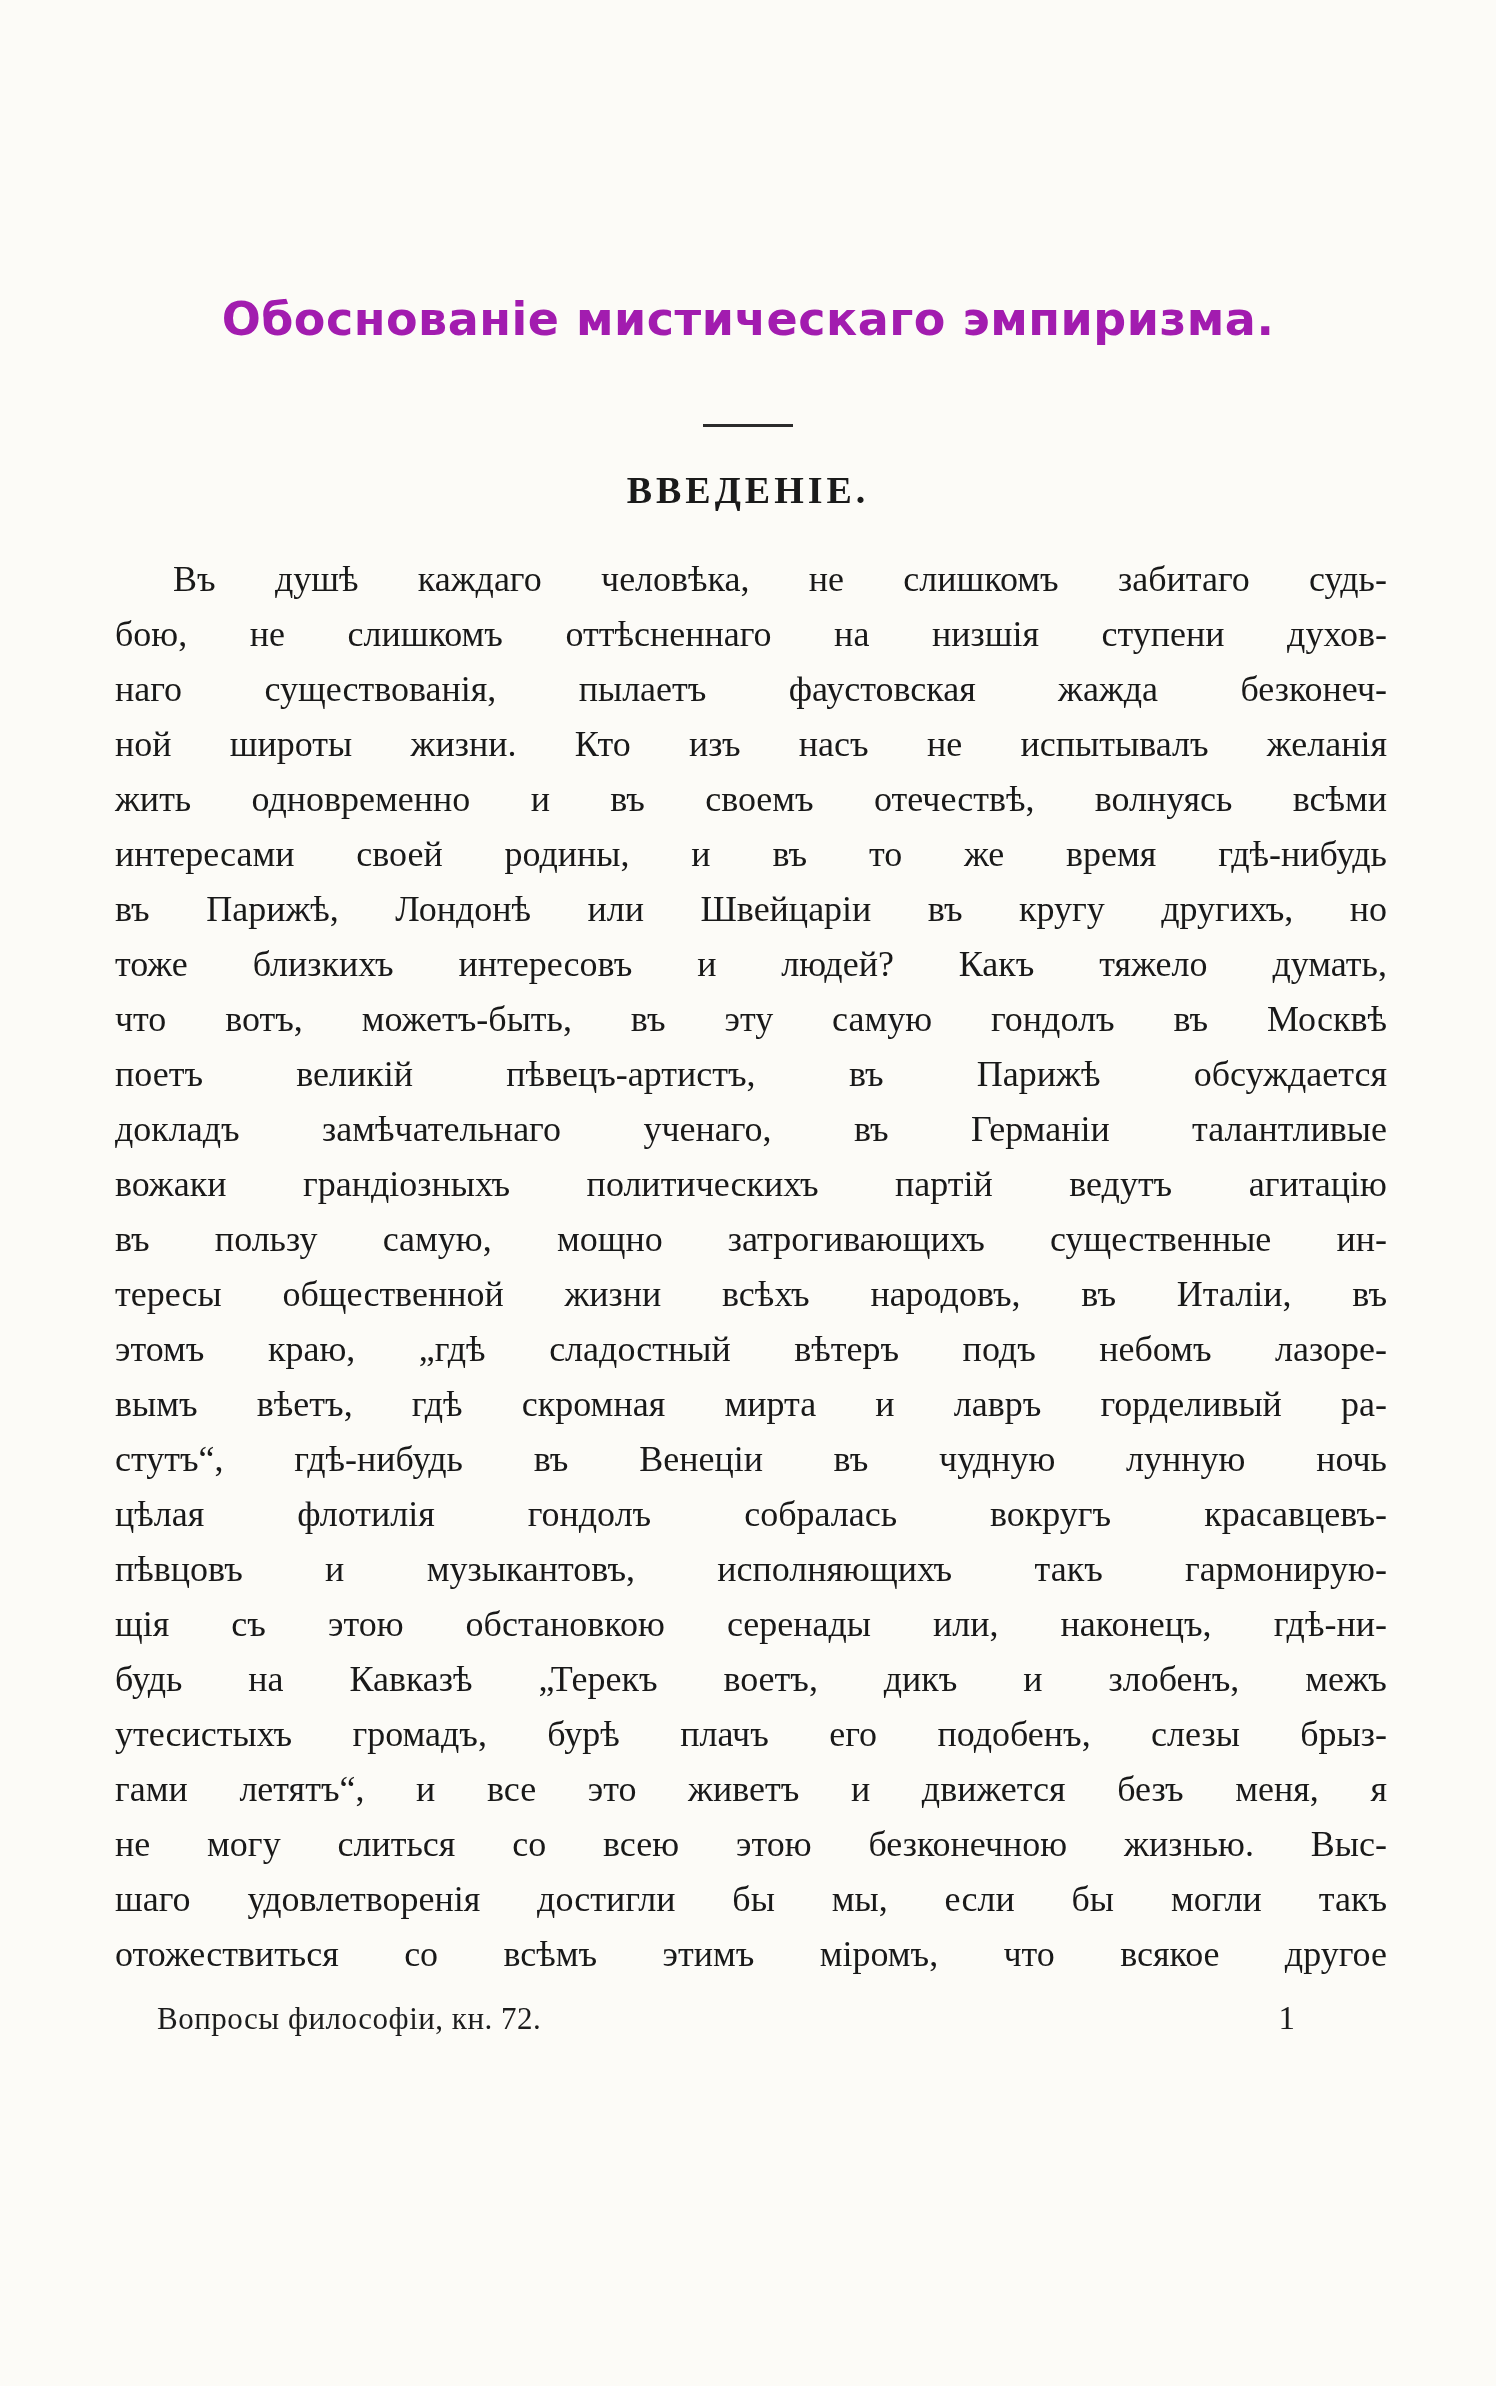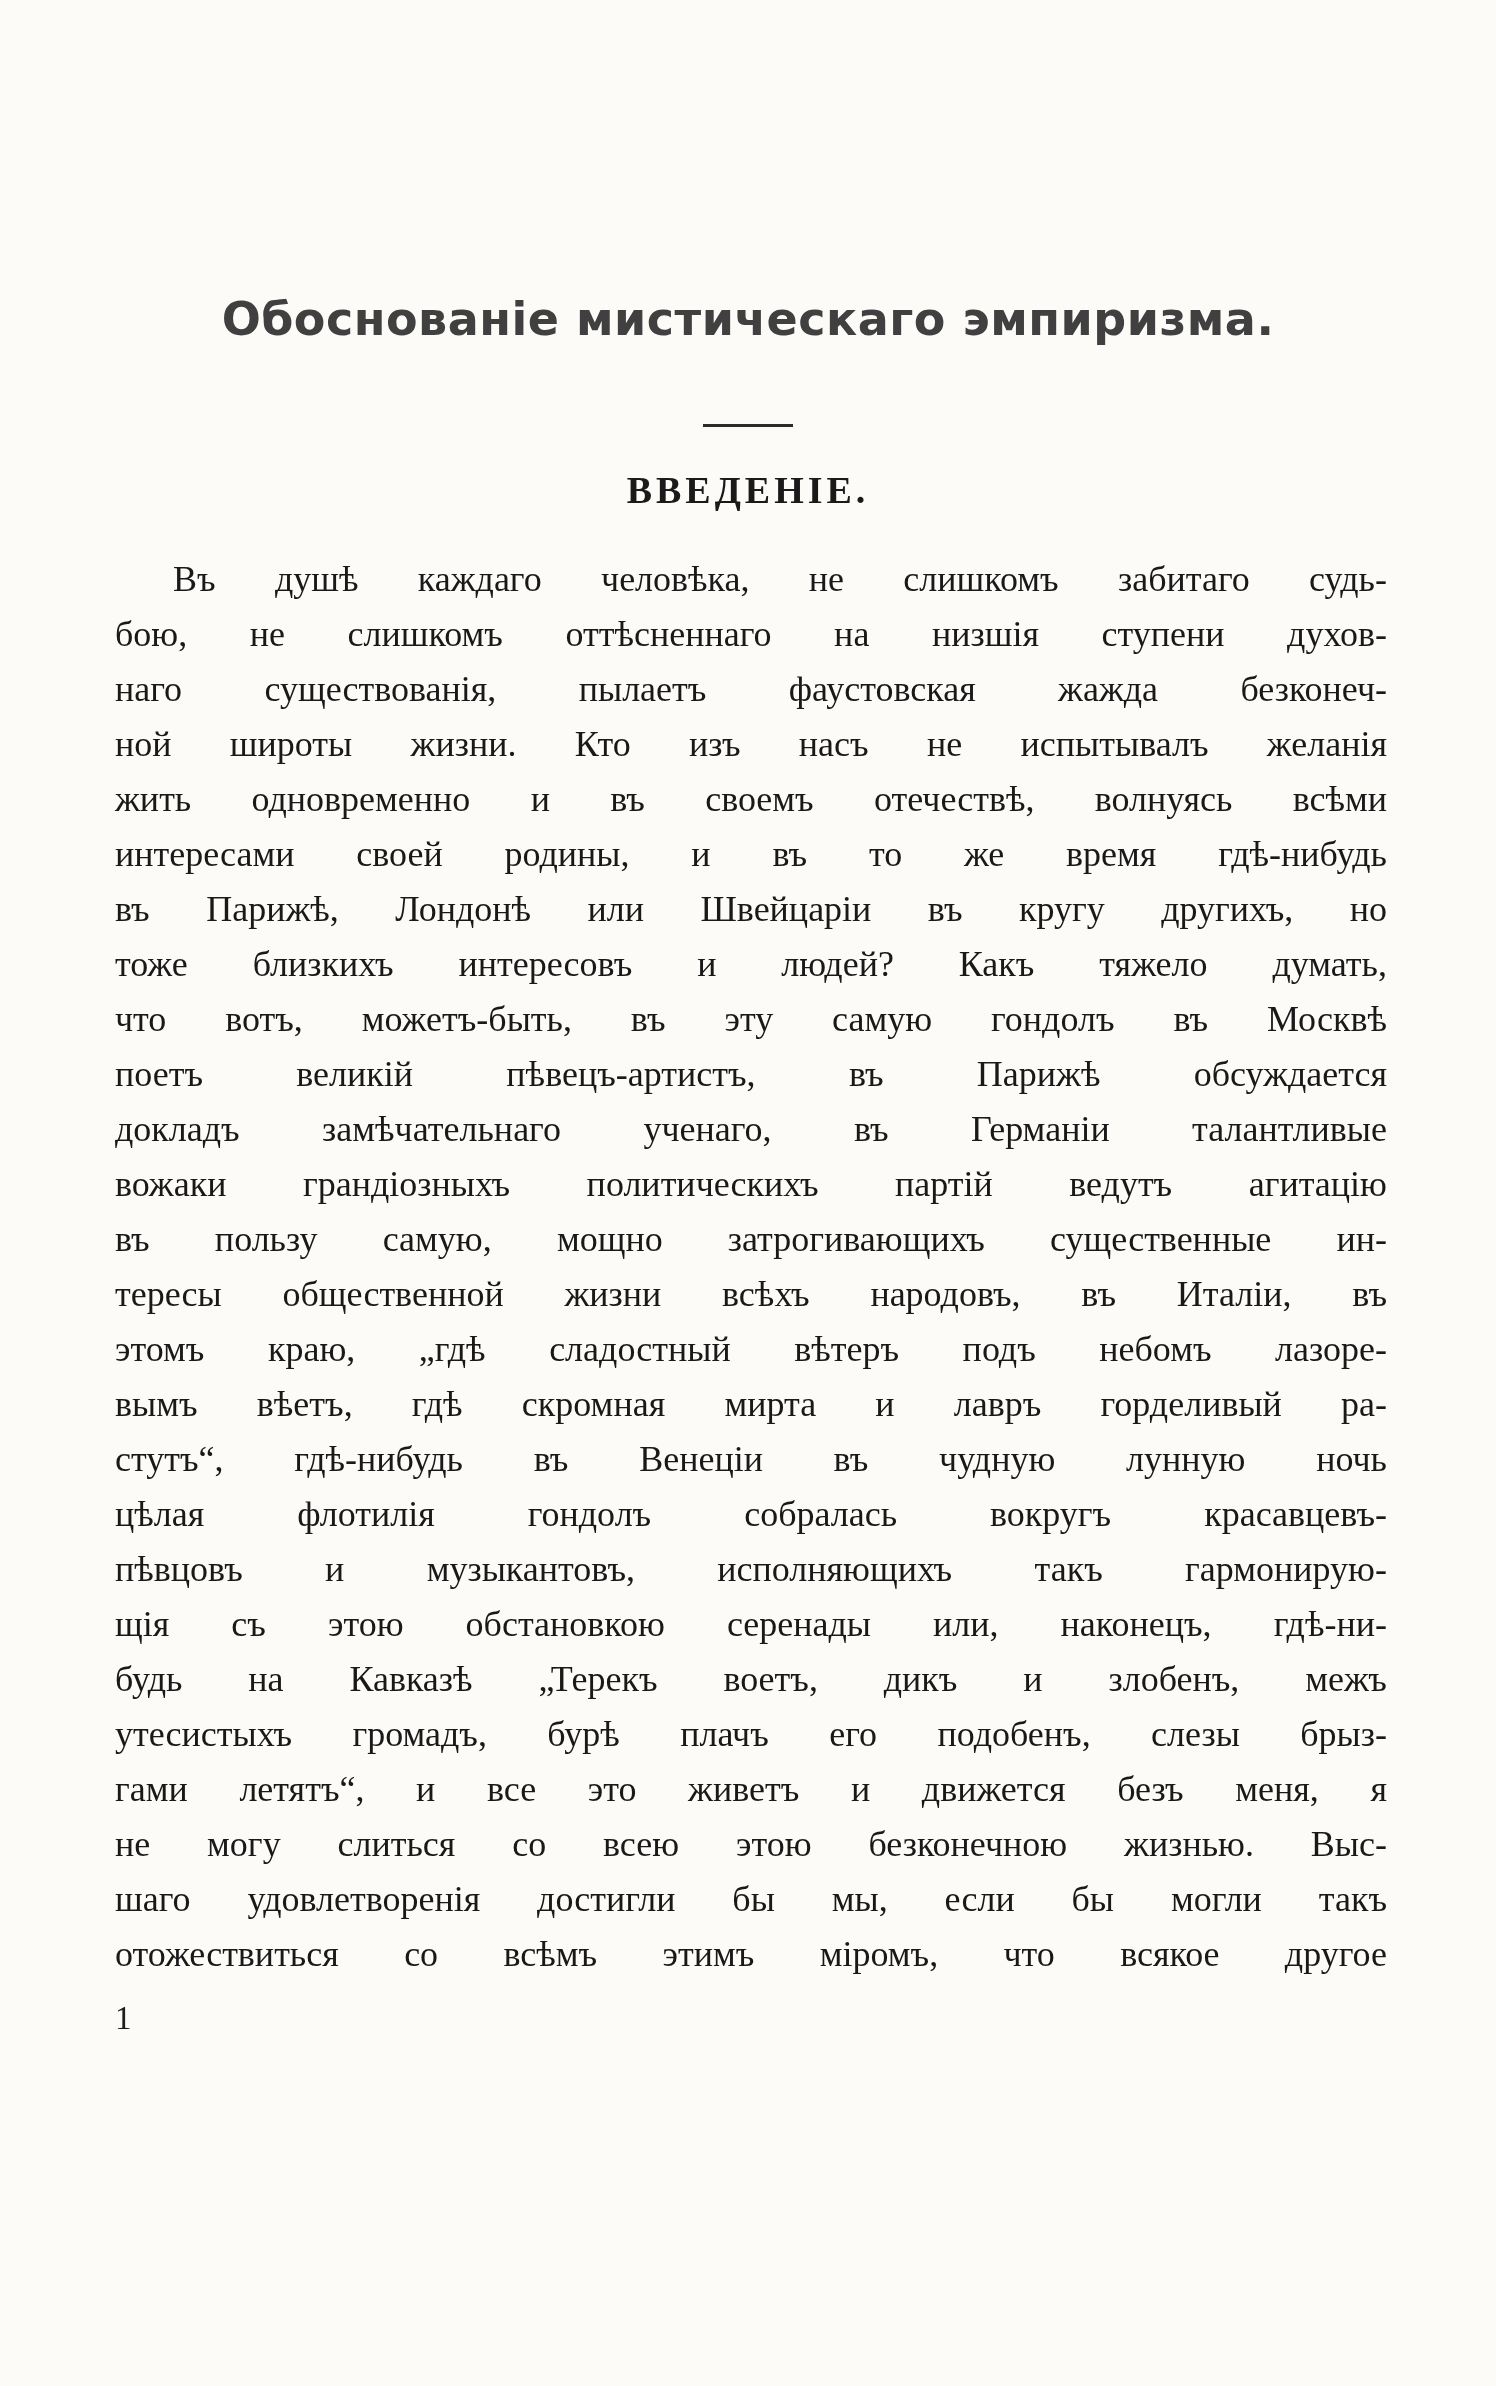--- a/index.html
+++ b/index.html
@@ -17,21 +17,21 @@
   .title {
     position: absolute;
     top: 292px;
     left: 113px;
     width: 1270px;
     text-align: center;
     font-family: "DejaVu Sans", sans-serif;
     font-weight: 700;
     font-size: 46px;
     letter-spacing: 0.5px;
-    color: #404040;
+    color: #a21caf;
   }
   .divider {
     position: absolute;
     top: 424px;
     left: 50%;
     transform: translateX(-50%);
     width: 90px;
     height: 0;
     border-top: 3px solid #2b2b2b;
   }
@@ -111,16 +111,17 @@
       <div class="body-line">щія съ этою обстановкою серенады или, наконецъ, гдѣ-ни-</div>
       <div class="body-line">будь на Кавказѣ „Терекъ воетъ, дикъ и злобенъ, межъ</div>
       <div class="body-line">утесистыхъ громадъ, бурѣ плачъ его подобенъ, слезы брыз-</div>
       <div class="body-line">гами летятъ“, и все это живетъ и движется безъ меня, я</div>
       <div class="body-line">не могу слиться со всею этою безконечною жизнью. Выс-</div>
       <div class="body-line">шаго удовлетворенія достигли бы мы, если бы могли такъ</div>
       <div class="body-line">отожествиться со всѣмъ этимъ міромъ, что всякое другое</div>
     </div>
 
   <div class="page-footer">
+    <span class="journal-note">Вопросы философіи, кн. 72.</span>
     <span class="page-number">1</span>
   </div>
 
 </div>
 
 </body></html>

